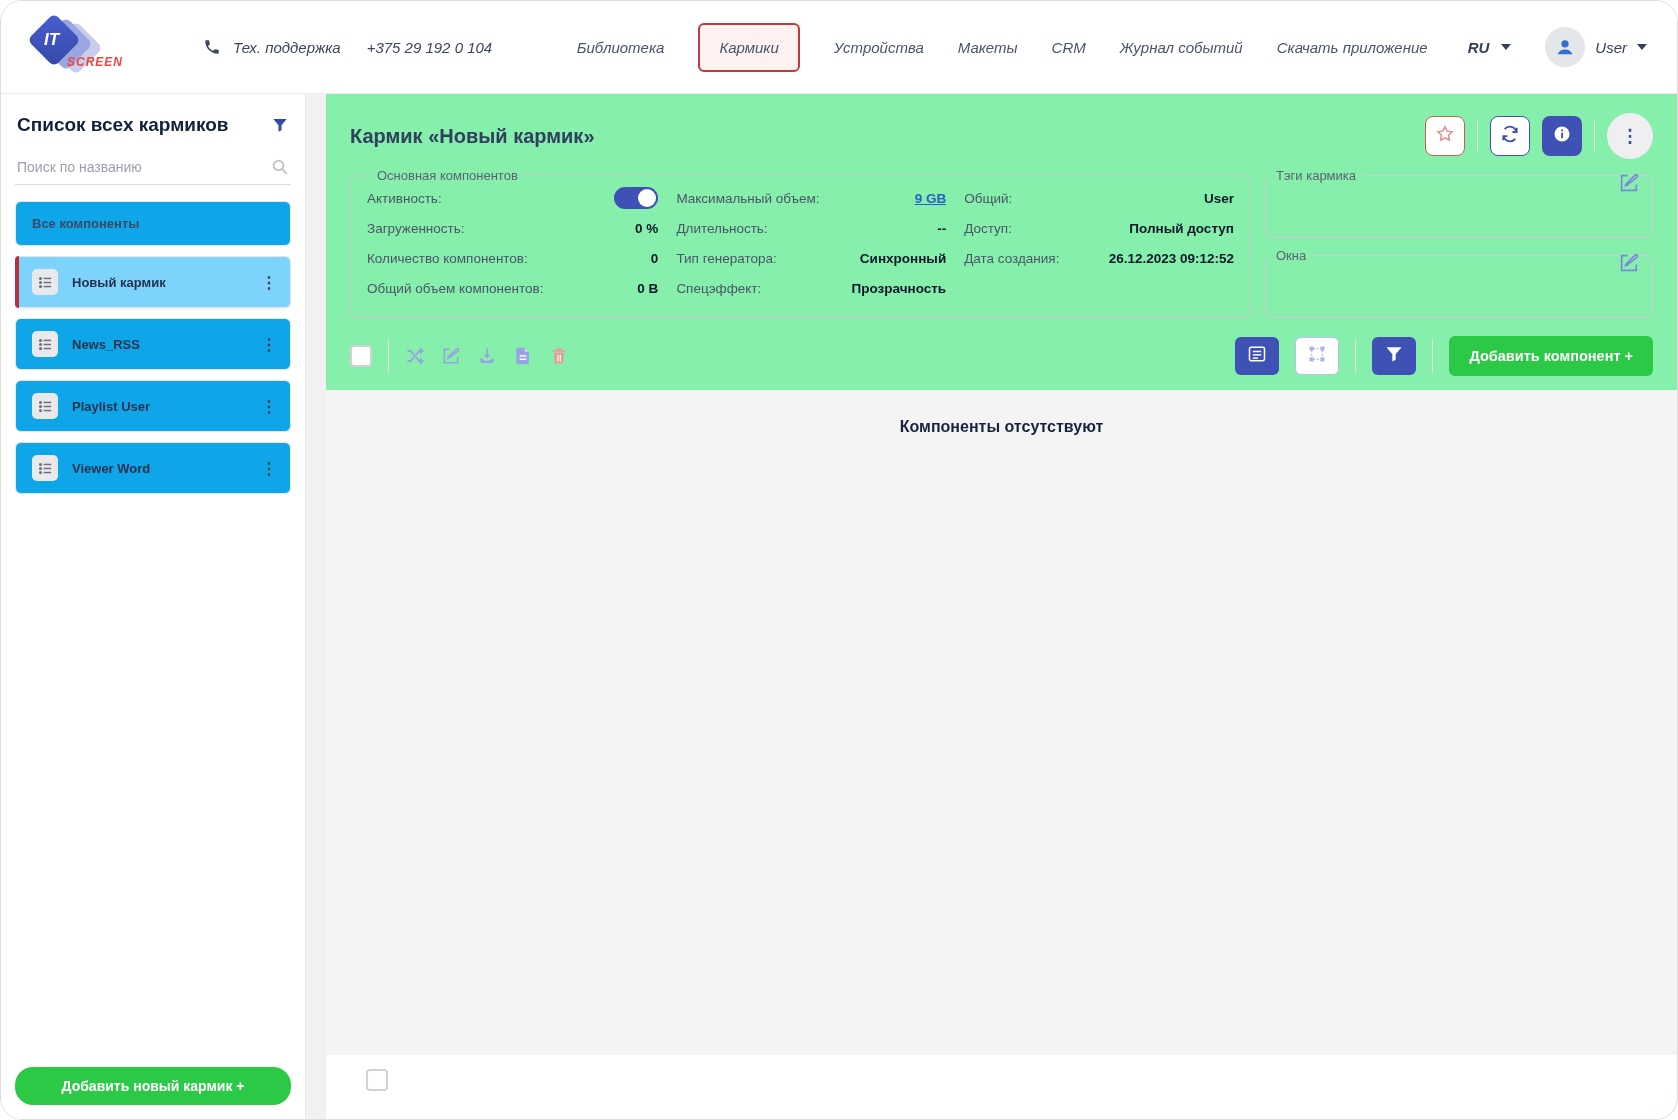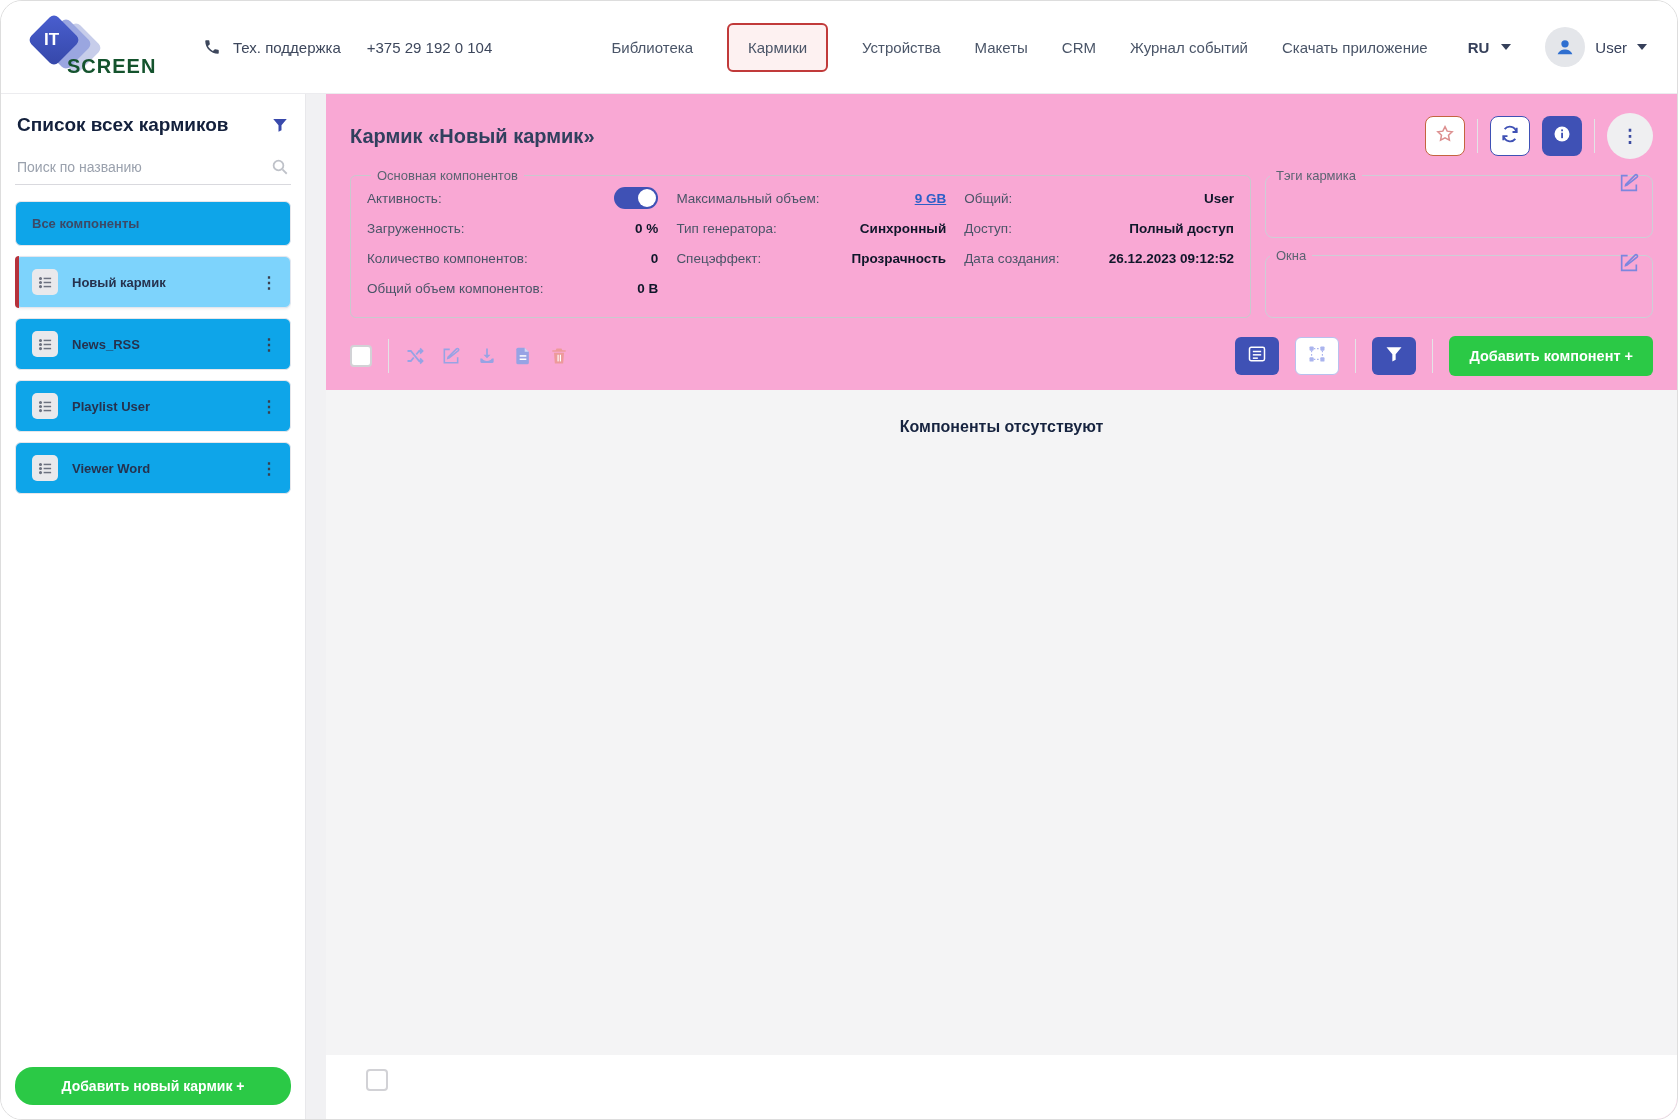--- a/index.html
+++ b/index.html
@@ -1,27 +1,27 @@
 <!DOCTYPE html>
 <html><head>
 <meta charset="utf-8">
 <style>
   * { margin:0; padding:0; box-sizing:border-box; }
   body { font-family:"Liberation Sans", sans-serif; background:#fff; color:#222; }
   .app { width:1678px; height:1120px; border:1px solid #ddd; border-radius:22px; overflow:hidden; background:#fff; display:flex; flex-direction:column; }
 
   
-  .header { height:92px; display:flex; align-items:center; padding:0 30px 0 22px; background:#fff; flex:0 0 auto; }
+  .header { height:92px; display:flex; align-items:center; padding:0 30px 0 22px; background:#fff; flex:0 0 auto;font-style:italic; }
   .logo { display:flex; align-items:flex-start; position:relative; width:110px; height:56px; margin-right:70px; cursor:pointer; }
   .diamond { position:absolute; width:38px; height:38px; transform:rotate(45deg); border-radius:6px; }
   .d1 { left:34px; top:10px; background:#c7cdea; }
   .d2 { left:24px; top:6px; background:#9aa6e0; }
   .d3 { left:12px; top:2px; background:linear-gradient(135deg,#4a5fd0,#3547a8); }
   .logo-it { position:absolute; left:21px; top:11px; color:#fff; font-weight:bold; font-size:17px; z-index:2; }
-  .logo-screen { position:absolute; left:44px; top:36px; color:#14532d; font-weight:bold; font-size:20px; letter-spacing:1px; }
+  .logo-screen { position:absolute; left:44px; top:36px; color:#ef4444; font-weight:bold; font-size:12px; letter-spacing:1px; }
   .support { display:flex; align-items:center; gap:12px; color:#3d475c; font-size:15px; }
   .support .phone-ic { width:18px; height:18px; color:#3d475c; }
   .support-phone { margin-left:14px; color:#3d475c; }
   .nav { margin-left:auto; display:flex; align-items:center; gap:34px; }
   .nav-link { font-size:15px; color:#4a5568; cursor:pointer; text-decoration:none; white-space:nowrap; }
   .nav-link.active { border:2px solid #c13a3a; background:#fdf1f1; border-radius:6px; padding:14px 19px; color:#4a5568; }
   .lang { display:flex; align-items:center; gap:12px; font-size:15px; color:#36405a; font-weight:bold; cursor:pointer; margin-left:6px; }
   .caret { width:0; height:0; border-left:5px solid transparent; border-right:5px solid transparent; border-top:6px solid #36405a; display:inline-block; }
   .user { display:flex; align-items:center; gap:10px; cursor:pointer; }
   .avatar { width:40px; height:40px; border-radius:50%; background:#e4e6ea; display:flex; align-items:center; justify-content:center; }
@@ -46,21 +46,21 @@
   .side-item { display:flex; align-items:center; height:52px; padding:0 10px 0 16px; position:relative; }
   .side-item.active { background:#7dd3fc; border-color:#e3e6ee; box-shadow:0 1px 3px rgba(0,0,0,.08); }
   .side-item.active::before { content:""; position:absolute; left:-1px; top:-1px; bottom:-1px; width:4px; background:#b5323c; border-radius:4px 0 0 4px; }
   .item-ic { width:26px; height:26px; border-radius:5px; background:#e9e9ec; color:#6d7280; display:flex; align-items:center; justify-content:center; margin-right:14px; flex:0 0 auto; }
   .item-ic svg { width:15px; height:15px; }
   .item-label { flex:1; font-size:13px; font-weight:bold; color:#26324e; }
   .kebab-sm { width:22px; text-align:center; color:#3a3f4c; font-size:16px; font-weight:bold; cursor:pointer; letter-spacing:0; }
   .side-add-btn { margin-top:auto; height:38px; background:#2bc946; border:none; border-radius:18px; color:#fff; font-weight:bold; font-size:14px; cursor:pointer; font-family:"Liberation Sans",sans-serif; }
 
   
-  .main { flex:1; margin-left:20px; background:#f9a8d4; display:flex; flex-direction:column; padding:14px 24px 0; min-width:0; }
+  .main { flex:1; margin-left:20px; background:#86efac; display:flex; flex-direction:column; padding:14px 24px 0; min-width:0; }
   .title-row { display:flex; align-items:center; height:56px; }
   .page-title { font-size:20px; font-weight:bold; color:#31405e; }
   .actions { margin-left:auto; display:flex; align-items:center; gap:12px; }
   .btn-sq { width:40px; height:40px; border-radius:8px; background:#fff; display:flex; align-items:center; justify-content:center; cursor:pointer; border:1px solid transparent; }
   .btn-sq svg { width:20px; height:20px; }
   .star-btn { border-color:#c4643f; color:#dc8f8f; }
   .refresh-btn { border-color:#3f51b5; color:#3f51b5; }
   .info-btn { background:#3f51b5; color:#fff; }
   .vdiv { width:1px; height:34px; background:#e3e3e6; }
   .kebab-btn { width:46px; height:46px; border-radius:50%; background:#efeff1; border:none; color:#3b4ba0; font-size:18px; font-weight:bold; cursor:pointer; line-height:1; }
@@ -289,20 +289,24 @@
                 <span class="ilabel">Общий объем компонентов:</span>
                 <span class="ivalue">0 B</span>
               </div>
             </div>
             <div>
               <div class="irow">
                 <span class="ilabel">Максимальный объем:</span>
                 <span class="ivalue link">9 GB</span>
               </div>
               <div class="irow">
+                <span class="ilabel">Длительность:</span>
+                <span class="ivalue">--</span>
+              </div>
+              <div class="irow">
                 <span class="ilabel">Тип генератора:</span>
                 <span class="ivalue">Синхронный</span>
               </div>
               <div class="irow">
                 <span class="ilabel">Спецэффект:</span>
                 <span class="ivalue">Прозрачность</span>
               </div>
             </div>
             <div>
               <div class="irow">

